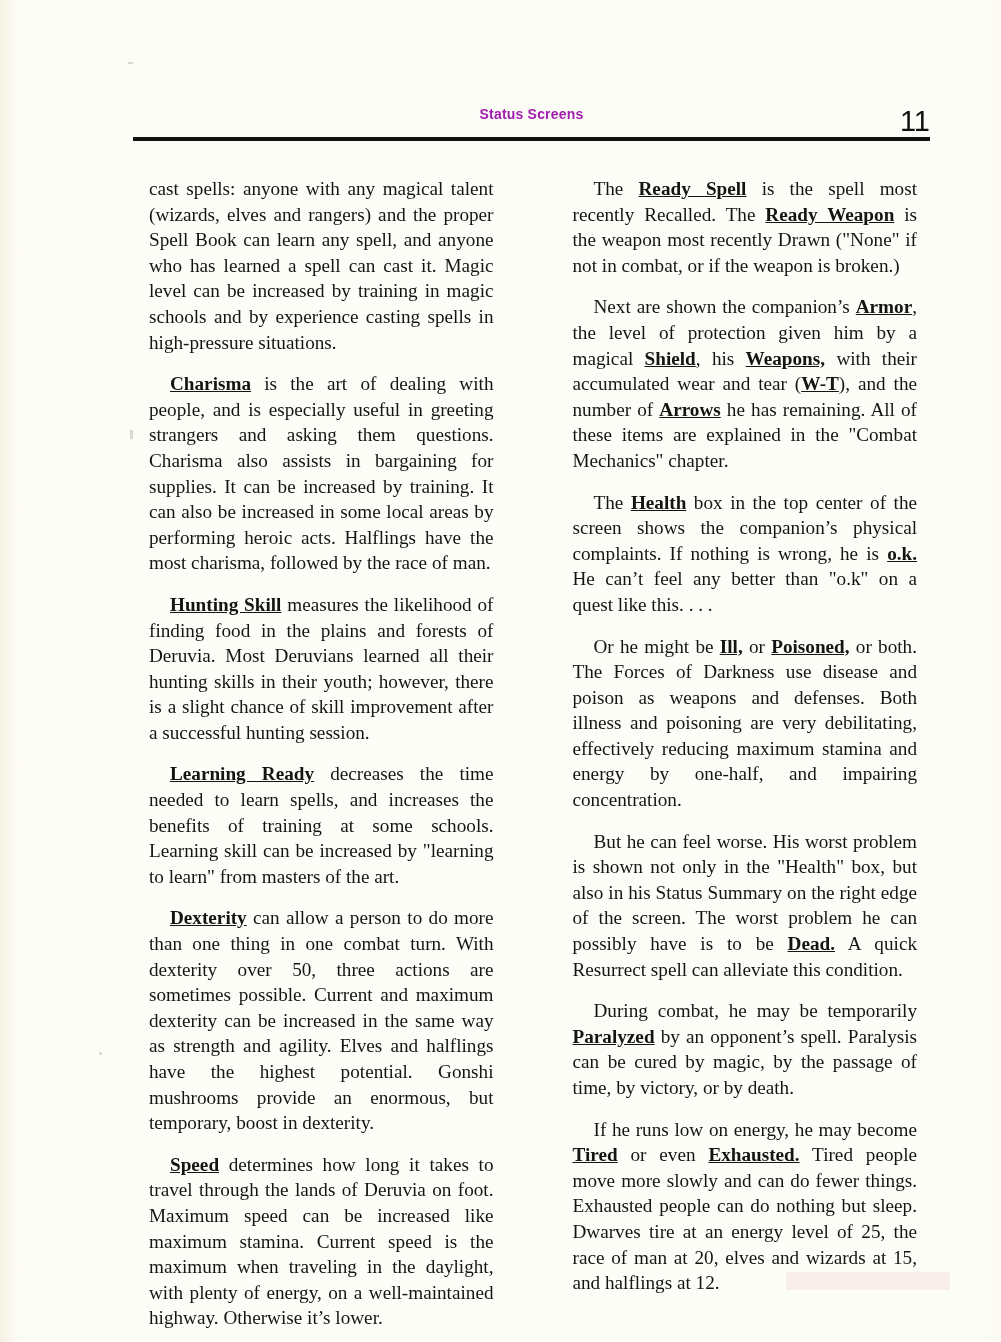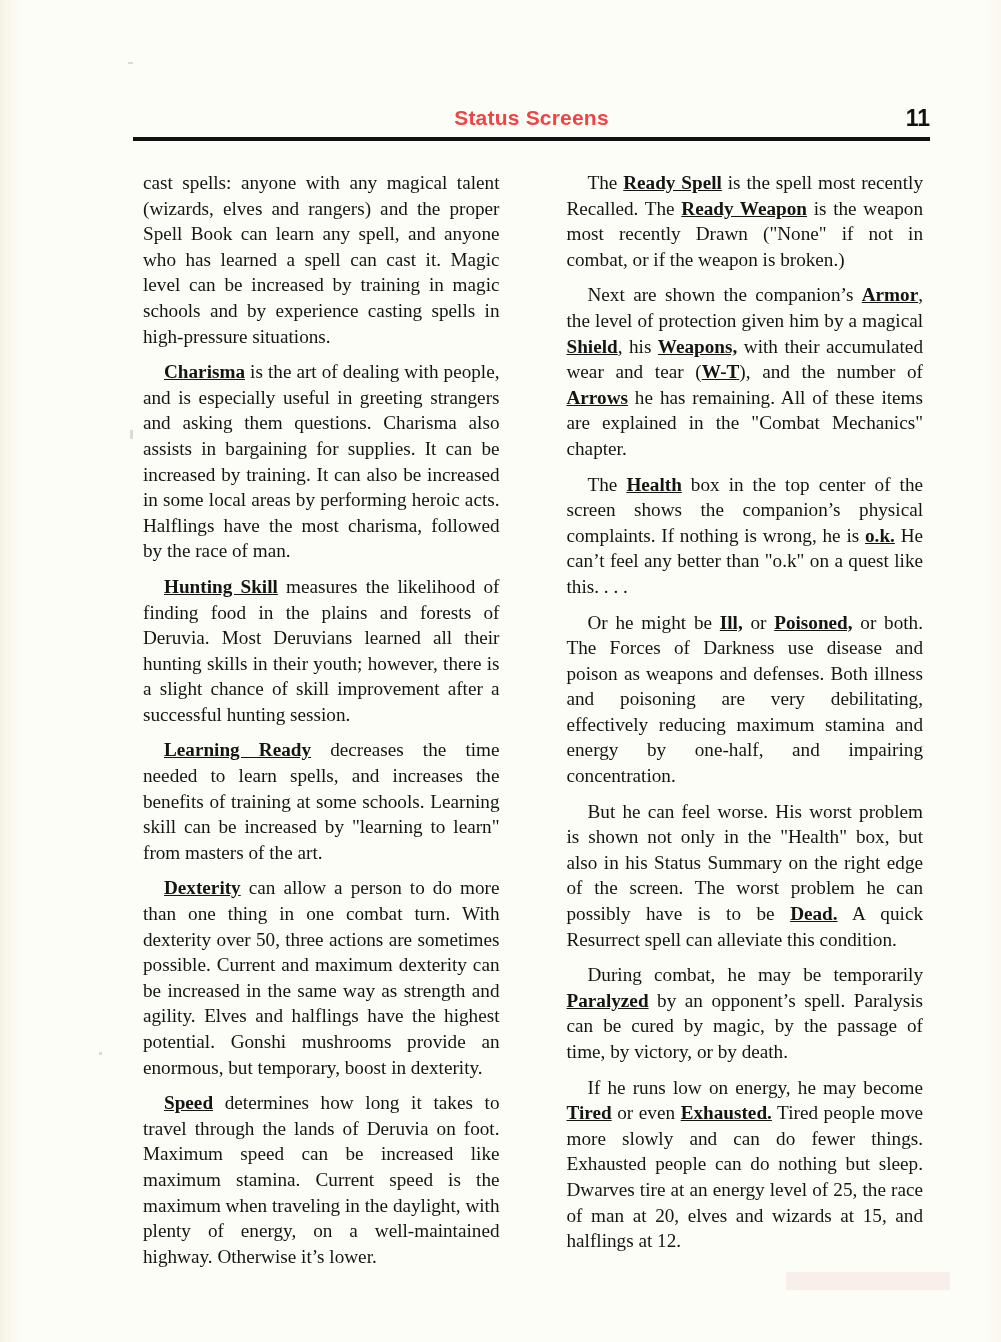--- a/index.html
+++ b/index.html
@@ -39,31 +39,31 @@
     height: 32px;
   }
   .head-title {
     position: absolute;
     left: 0;
     top: 0;
     width: 100%;
     text-align: center;
     font-family: "Liberation Sans", "DejaVu Sans", sans-serif;
     font-weight: bold;
-    font-size: 21px;
+    font-size: 14px;
     letter-spacing: 0.2px;
-    color: #ef4444;
+    color: #a21caf;
   }
   .head-folio {
     position: absolute;
     right: 0;
     top: -1px;
     font-family: "Liberation Sans", "DejaVu Sans", sans-serif;
-    font-weight: bold;
-    font-size: 23px;
+    font-weight: normal;
+    font-size: 29px;
     color: #111;
   }
   .head-rule {
     position: absolute;
     left: 133px;
     top: 137px;
     width: 797px;
     height: 4px;
     background: #111;
   }
@@ -74,21 +74,21 @@
     left: 133px;
     top: 160px;
     width: 800px;
     display: flex;
     gap: 47px;
   }
   .column {
     width: 382px;
   }
   p {
-    margin: 10px;
+    margin: 16px;
     font-size: 19.2px;
     line-height: 25.6px;
     text-align: justify;
     text-justify: inter-word;
     color: #141414;
     hyphens: manual;
   }
   p.indent {
     text-indent: 21px;
   }

